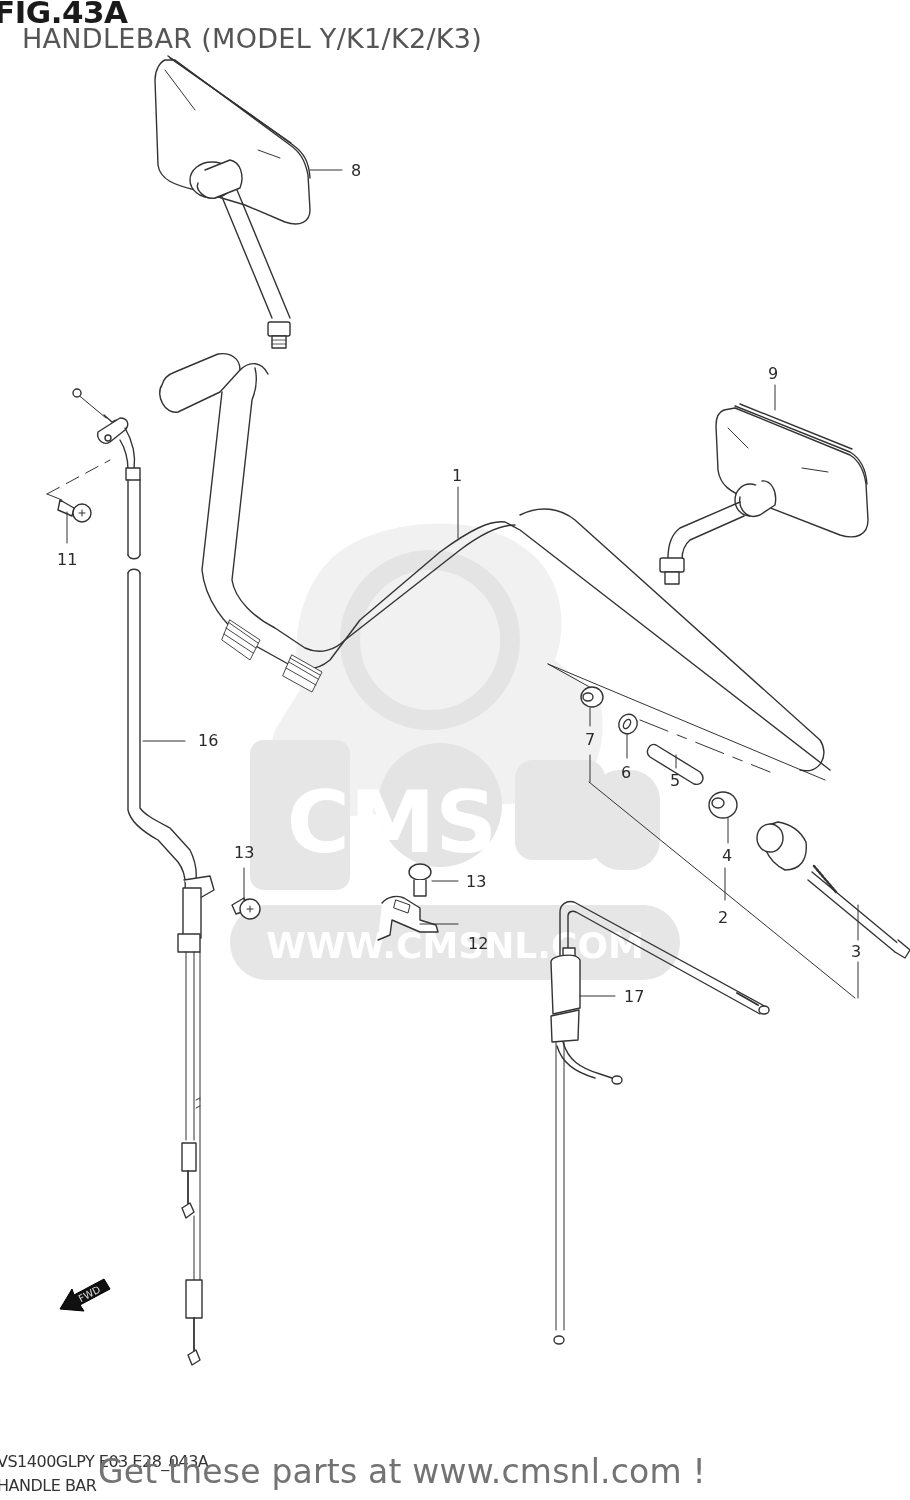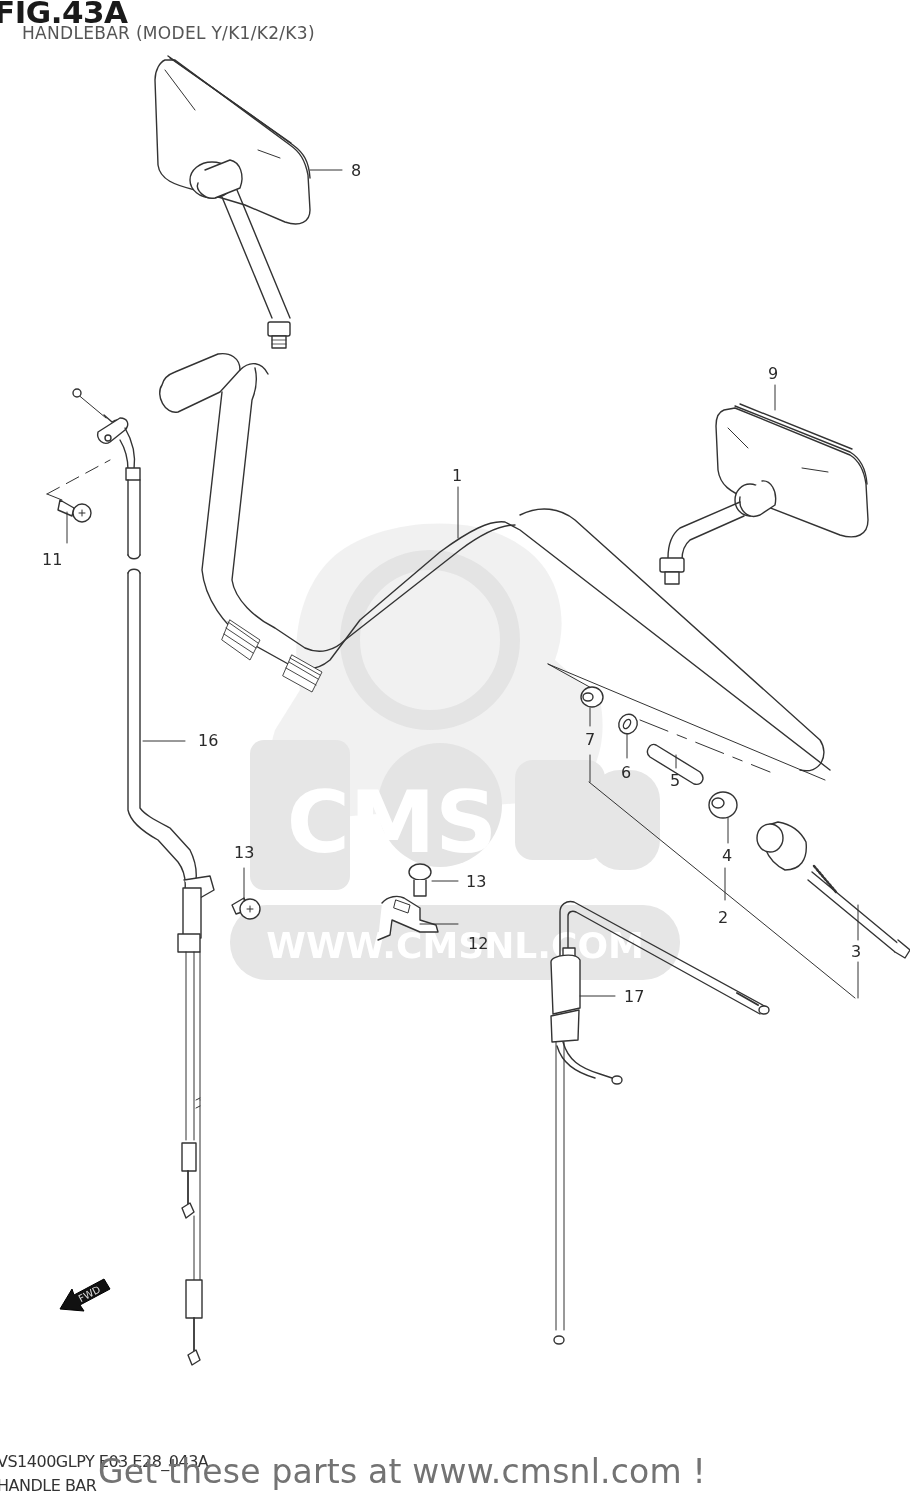--- a/index.html
+++ b/index.html
@@ -1,18 +1,18 @@
 <!DOCTYPE html>
 <html><head>
 <meta charset="utf-8">
 <style>
   html, body { margin: 0; padding: 0; background: #ffffff; }
   body { width: 910px; height: 1500px; position: relative; overflow: hidden; font-family: "Liberation Sans", sans-serif; }
   .fig-title { position: absolute; left: -6px; top: -6px; font-family: "DejaVu Sans", sans-serif; font-weight: bold; font-size: 31px; color: #1a1a1a; letter-spacing: -0.5px; }
-  .fig-subtitle { position: absolute; left: 22px; top: 23px; font-family: "DejaVu Sans", sans-serif; font-size: 17px; color: #555555; letter-spacing: 0.3px; }
+  .fig-subtitle { position: absolute; left: 22px; top: 23px; font-family: "DejaVu Sans", sans-serif; font-size: 27px; color: #555555; letter-spacing: 0.3px; }
   svg.diagram { position: absolute; left: 0; top: 0; width: 910px; height: 1500px; }
   .watermark { position: absolute; left: 0; top: 0; }
   .callout { position: absolute; font-family: "DejaVu Sans", sans-serif; font-size: 16px; color: #2a2a2a; }
   .footer-code { position: absolute; left: -3px; top: 1452px; font-family: "DejaVu Sans", sans-serif; font-size: 16px; color: #333; letter-spacing: -0.5px; }
   .footer-name { position: absolute; left: -3px; top: 1476px; font-family: "DejaVu Sans", sans-serif; font-size: 16px; color: #333; letter-spacing: -0.5px; }
   .promo { position: absolute; left: 98px; top: 1452px; font-family: "DejaVu Sans", sans-serif; font-size: 33px; color: #737373; white-space: nowrap; letter-spacing: 0.2px; }
   .fwd { position: absolute; left: 58px; top: 1275px; }
   .wm-text { font-family: "DejaVu Sans", sans-serif; font-weight: bold; fill: #ffffff; }
 </style>
 </head>
@@ -186,21 +186,21 @@
 <div class="callout" style="left:452px;top:466px">1</div>
 <div class="callout" style="left:718px;top:908px">2</div>
 <div class="callout" style="left:851px;top:942px">3</div>
 <div class="callout" style="left:722px;top:846px">4</div>
 <div class="callout" style="left:670px;top:771px">5</div>
 <div class="callout" style="left:621px;top:763px">6</div>
 <div class="callout" style="left:585px;top:730px">7</div>
 <div class="callout" style="left:351px;top:161px">8</div>
 <div class="callout" style="left:768px;top:364px">9</div>
 <div class="callout" style="left:198px;top:731px">16</div>
-<div class="callout" style="left:42px;top:550px">11</div>
+<div class="callout" style="left:57px;top:550px">11</div>
 <div class="callout" style="left:468px;top:934px">12</div>
 <div class="callout" style="left:234px;top:843px">13</div>
 <div class="callout" style="left:466px;top:872px">13</div>
 <div class="callout" style="left:624px;top:987px">17</div>
 
 <div class="footer-code">VS1400GLPY E03 E28_043A</div>
 <div class="footer-name">HANDLE BAR</div>
 <div class="promo">Get these parts at www.cmsnl.com !</div>
 
 </body></html>

